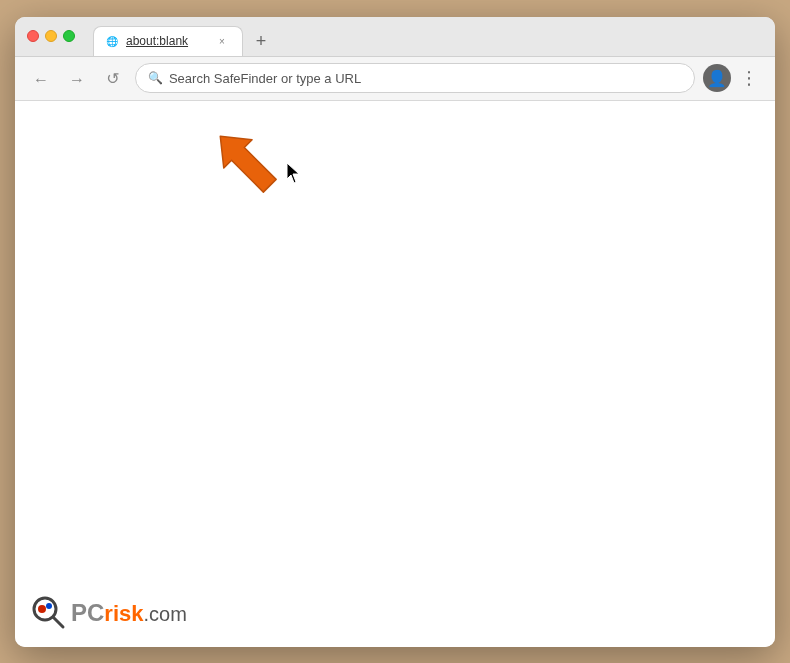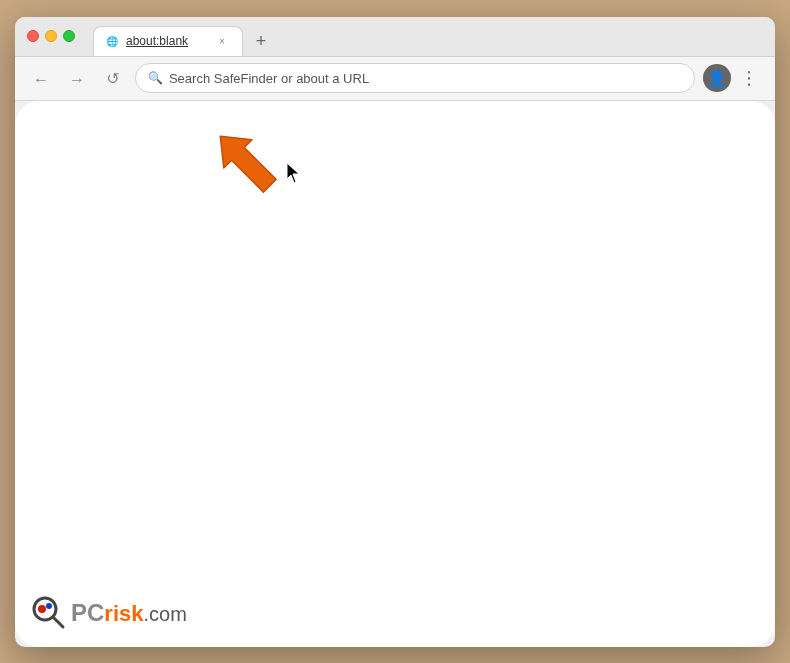--- a/index.html
+++ b/index.html
@@ -200,21 +200,20 @@
       cursor: pointer;
       border-radius: 50%;
     }
 
     
     .page-content {
       flex: 1;
       background: #ffffff;
       position: relative;
       overflow: hidden;
-      border-radius: 24px;
     }
 
     
     .arrow-container {
       position: absolute;
       top: 20px;
       left: 190px;
     }
 
     .arrow-svg {
@@ -272,21 +271,21 @@
       <span>←</span>
     </div>
     <div class="nav-btn">
       <span>→</span>
     </div>
     <div class="nav-btn">
       <span>↺</span>
     </div>
     <div class="address-bar">
       <span class="address-bar-icon">🔍</span>
-      <span class="address-bar-text">Search SafeFinder or about a URL</span>
+      <span class="address-bar-text">Search SafeFinder or type a URL</span>
     </div>
     <div class="nav-right">
       <div class="account-icon">
         <span>👤</span>
       </div>
       <div class="more-icon">
         <span>⋮</span>
       </div>
     </div>
   </div>

